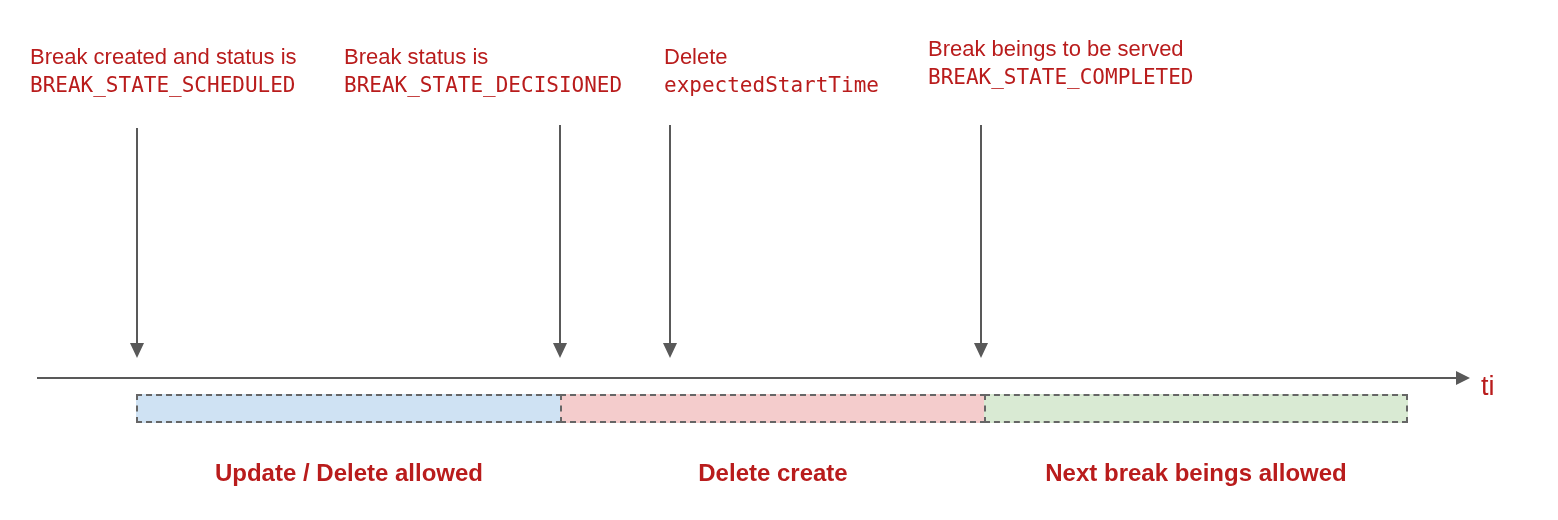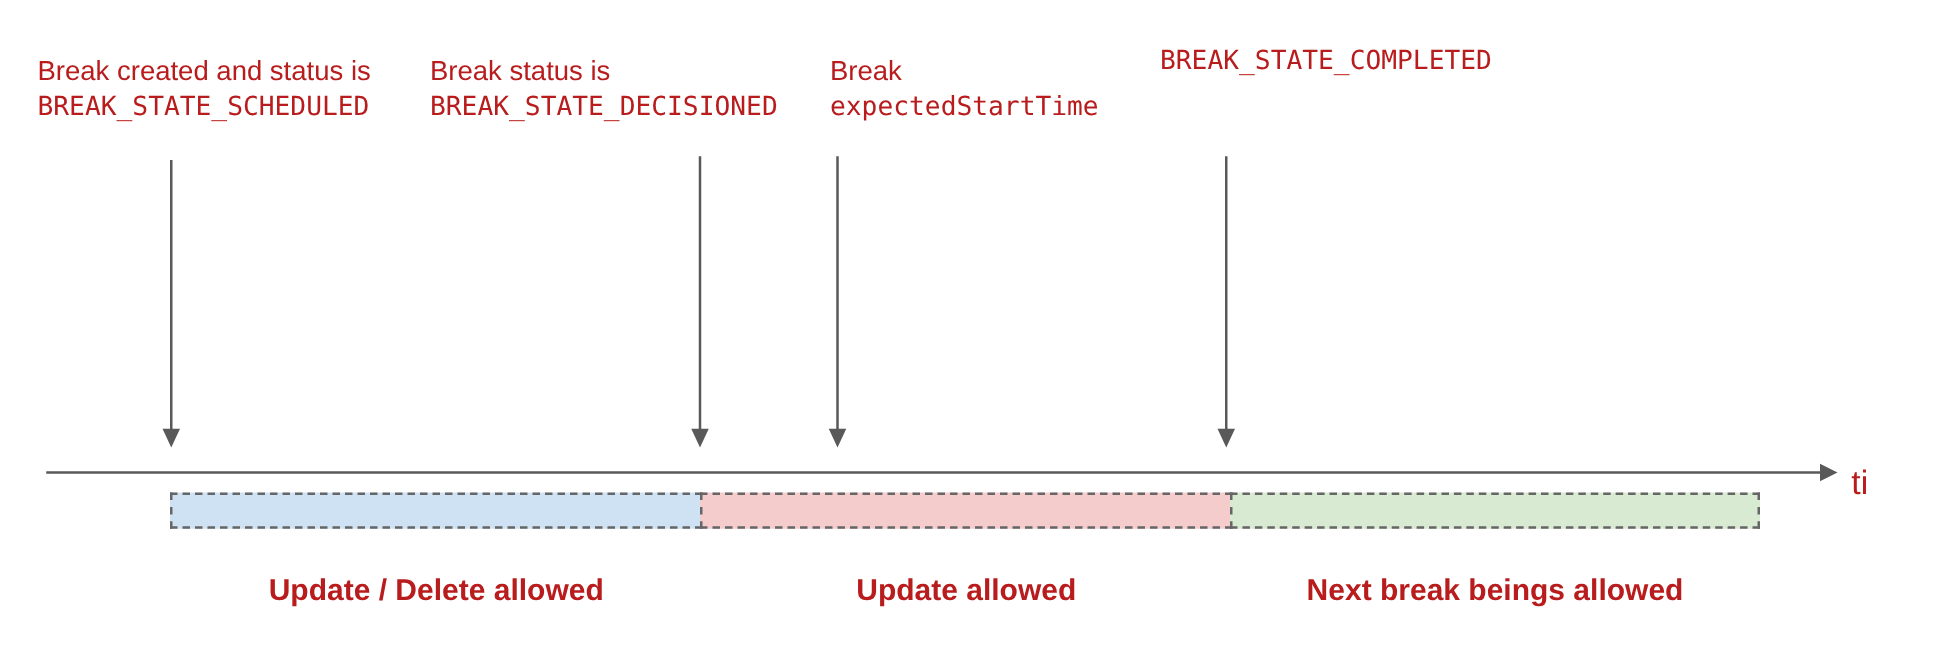--- a/index.html
+++ b/index.html
@@ -102,25 +102,26 @@
     <div>Break created and status is</div>
     <div class="mono">BREAK_STATE_SCHEDULED</div>
   </div>
 
   <div class="ann ann2">
     <div>Break status is</div>
     <div class="mono">BREAK_STATE_DECISIONED</div>
   </div>
 
   <div class="ann ann3">
-    <div>Break</div>
+    <div>Delete</div>
     <div class="mono">expectedStartTime</div>
   </div>
 
   <div class="ann ann4">
+    <div>Break beings to be served</div>
     <div class="mono">BREAK_STATE_COMPLETED</div>
   </div>
 
   <div class="varrow-line" style="left:136px; top:128px; height:216px;"></div>
   <div class="varrow-head" style="left:130px; top:343px;"></div>
 
   <div class="varrow-line" style="left:559px; top:125px; height:219px;"></div>
   <div class="varrow-head" style="left:553px; top:343px;"></div>
 
   <div class="varrow-line" style="left:669px; top:125px; height:219px;"></div>
@@ -131,16 +132,16 @@
 
   <div class="axis-line"></div>
   <div class="axis-head"></div>
   <div class="axis-label">time</div>
 
   <div class="segment seg1" style="background-color: rgb(207, 226, 243);"></div>
   <div class="segment seg2" style="background-color: rgb(244, 204, 204);"></div>
   <div class="segment seg3" style="background-color: rgb(217, 234, 211);"></div>
 
   <div class="seg-label seg-label1">Update / Delete allowed</div>
-  <div class="seg-label seg-label2">Update allowed</div>
+  <div class="seg-label seg-label2">Delete create</div>
   <div class="seg-label seg-label3">Next break beings allowed</div>
 
 </div>
 
 </body></html>

